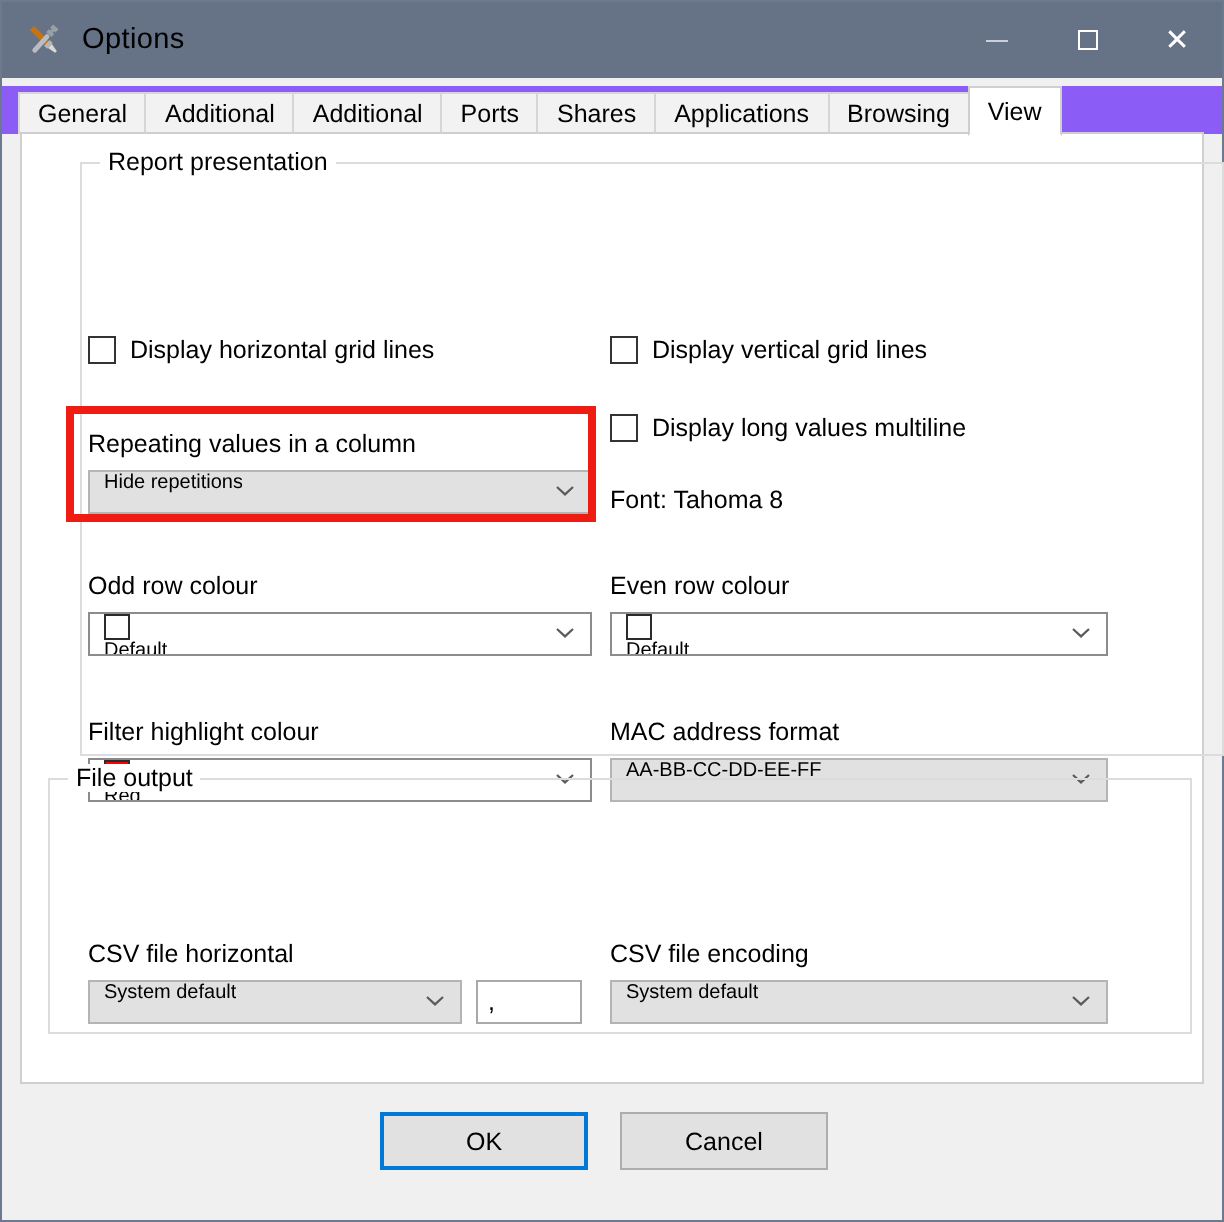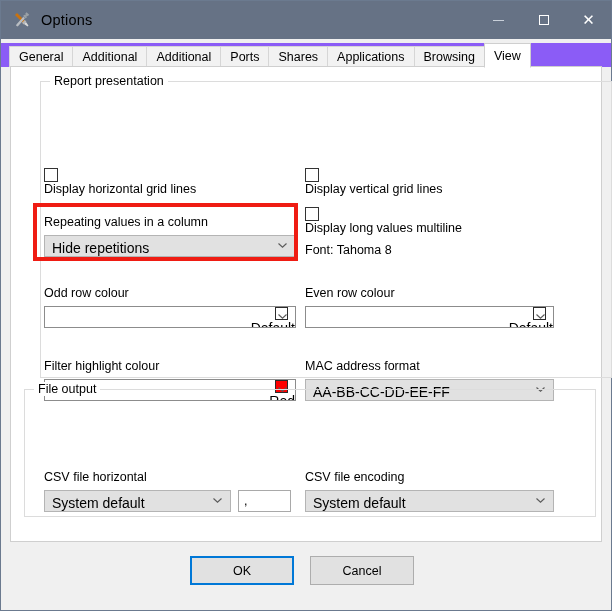--- a/index.html
+++ b/index.html
@@ -155,45 +155,44 @@
     position: absolute;
     font-size: 12.5px;
     color: #000;
     white-space: nowrap;
   }
 
   
   .cbrow {
     position: absolute;
     display: flex;
-    align-items: flex-start;
+    align-items: center;
     white-space: nowrap;
     cursor: default;
-    flex-direction: column;
   }
   .cbox {
     width: 14px; height: 14px;
     border: 1px solid #333333;
     background: #ffffff;
     box-sizing: border-box;
     margin-right: 7px;
     flex: 0 0 auto;
   }
   .cbrow .cblabel { font-size: 12.5px; }
 
   
   .combo {
     position: absolute;
     height: 22px;
     background: #e1e1e1;
     border: 1px solid #b4b4b4;
     box-sizing: border-box;
     display: flex;
-    align-items: flex-end;
-    font-size: 14px;
+    align-items: flex-start;
+    font-size: 10px;
     padding-left: 7px;
     cursor: default;
     color: #000;
   }
   .combo.white {
     background: #ffffff;
     border: 1px solid #8c8c8c;
     flex-direction: column;
   }
   .combo .arrow {

